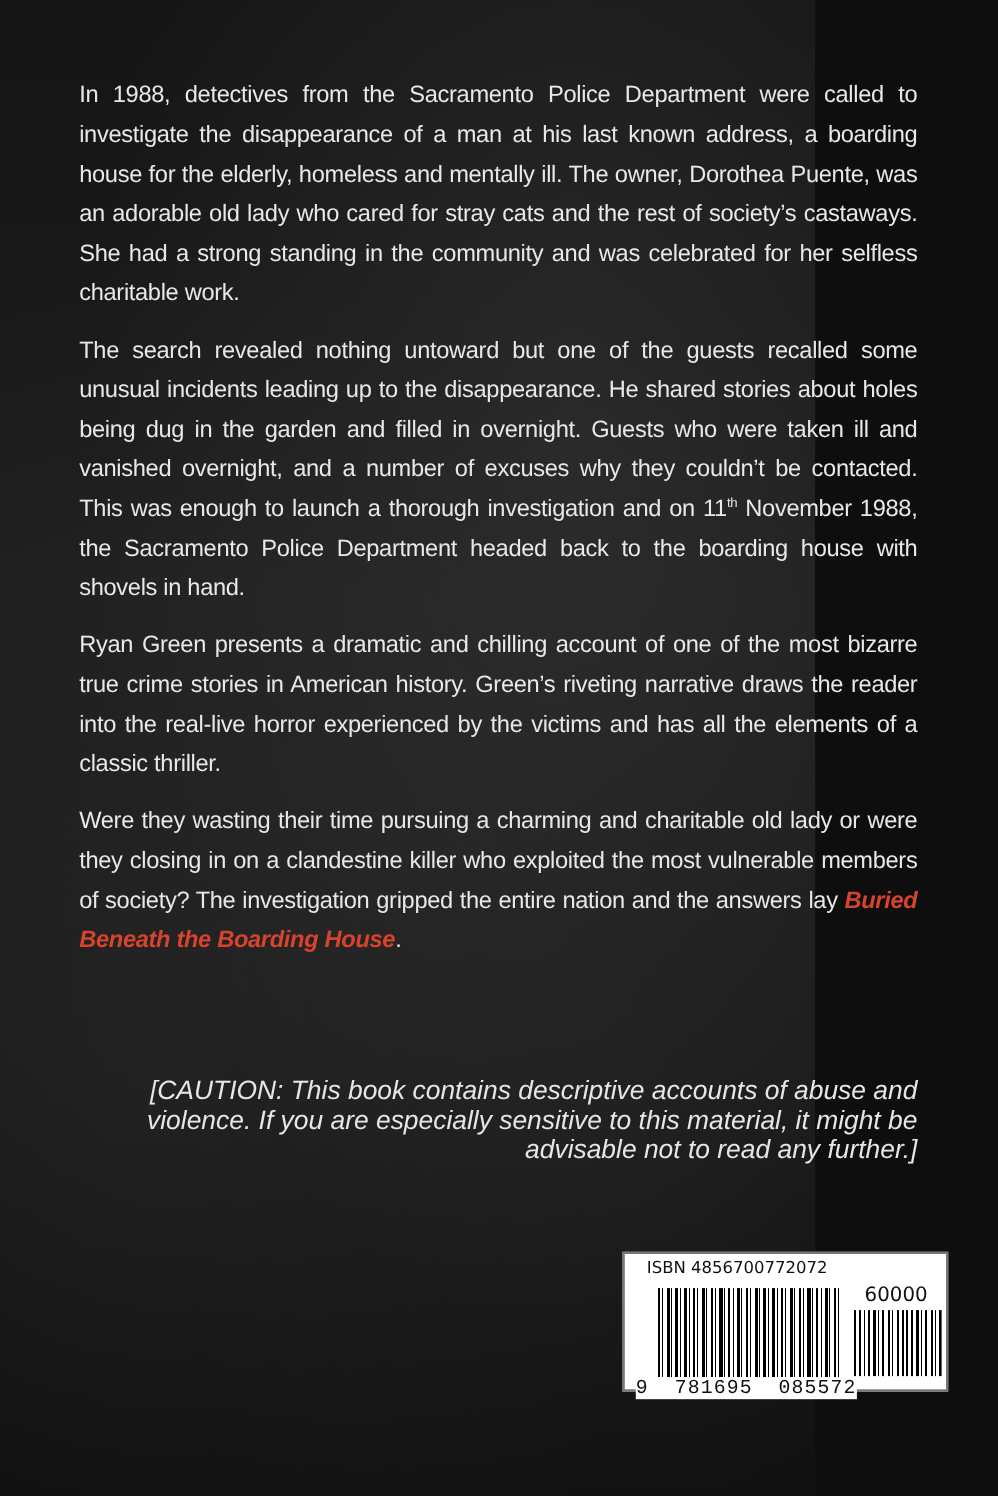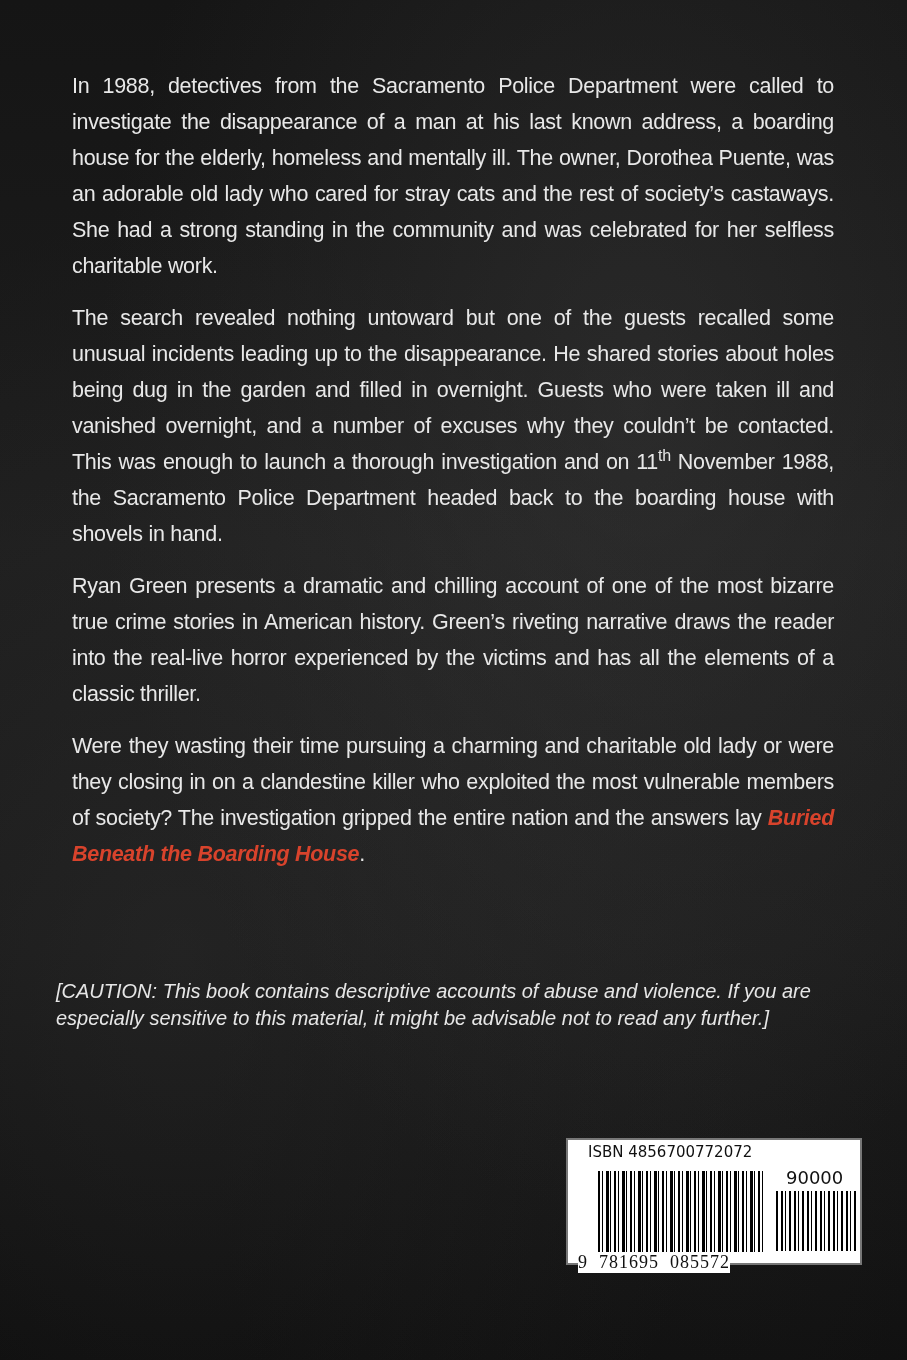--- a/index.html
+++ b/index.html
@@ -1,50 +1,50 @@
 <!DOCTYPE html>
 <html><head>
 <meta charset="utf-8">
 <style>
   html,body{margin:0;padding:0;}
   body{width:907px;height:1360px;overflow:hidden;background:#0e0e0e;}
-  .cover{position:relative;width:907px;height:1360px;
+  .cover{position:relative;width:741px;height:1360px;
     background:
       radial-gradient(ellipse at 70% 30%, rgba(70,70,70,0.35), transparent 60%),
       radial-gradient(ellipse at 20% 70%, rgba(60,60,60,0.30), transparent 55%),
       radial-gradient(ellipse at 80% 80%, rgba(50,50,50,0.25), transparent 50%),
       linear-gradient(180deg,#151515 0%,#1d1d1d 40%,#181818 70%,#0c0c0c 100%);
     font-family:"Liberation Sans", sans-serif;color:#e8e8e8;}
   .text{position:absolute;left:72px;top:68px;width:762px;}
   .text p{margin:0 0 16px 0;font-size:21.5px;line-height:36px;text-align:justify;letter-spacing:-0.3px;}
   .hl{color:#d8432c;font-weight:bold;font-style:italic;}
-  sup{font-size:16px;line-height:0;vertical-align:super;}
-  .caution{position:absolute;left:56px;top:978px;width:762px;font-size:20px;line-height:27px;font-style:italic;color:#e6e6e6;}
+  sup{font-size:12px;line-height:0;vertical-align:super;}
+  .caution{position:absolute;left:72px;top:978px;width:762px;font-size:24px;line-height:27px;font-style:italic;color:#e6e6e6;text-align:right;}
   .barcode{position:absolute;left:566px;top:1138px;width:292px;height:123px;background:#fff;border:2px solid #777;padding:0;}
   .isbn-label{position:absolute;left:20px;top:3px;font-size:15px;color:#111;font-family:"DejaVu Sans", sans-serif;}
   .bars-main{position:absolute;left:30px;top:31px;width:165px;height:81px;
     background:repeating-linear-gradient(90deg,#000 0 2px,#fff 2px 4px,#000 4px 5px,#fff 5px 8px,#000 8px 11px,#fff 11px 12px,#000 12px 13px,#fff 13px 16px);}
   .addon-num{position:absolute;left:218px;top:27px;font-size:18px;color:#111;font-family:"DejaVu Sans", sans-serif;}
   .bars-addon{position:absolute;left:208px;top:51px;width:80px;height:60px;
     background:repeating-linear-gradient(90deg,#000 0 2px,#fff 2px 5px,#000 5px 7px,#fff 7px 9px,#000 9px 10px,#fff 10px 13px);}
-  .digits{position:absolute;left:10px;top:112px;font-size:18px;color:#111;font-family:Liberation Serif, serif;letter-spacing:1px;background:#fff;white-space:pre;}
+  .digits{position:absolute;left:10px;top:112px;font-size:18px;color:#111;font-family:Liberation Mono, monospace;letter-spacing:1px;background:#fff;white-space:pre;}
 </style>
 </head>
 <body>
 
 <div class="cover">
   <div class="text">
     <p>In 1988, detectives from the Sacramento Police Department were called to investigate the disappearance of a man at his last known address, a boarding house for the elderly, homeless and mentally ill. The owner, Dorothea Puente, was an adorable old lady who cared for stray cats and the rest of society’s castaways. She had a strong standing in the community and was celebrated for her selfless charitable work.</p>
     <p><span>The search revealed nothing untoward but one of the guests recalled some unusual incidents leading up to the disappearance. He shared stories about holes being dug in the garden and filled in overnight. Guests who were taken ill and vanished overnight, and a number of excuses why they couldn’t be contacted. This was enough to launch a thorough investigation and on 11</span><sup>th</sup><span> November 1988, the Sacramento Police Department headed back to the boarding house with shovels in hand.</span></p>
     <p>Ryan Green presents a dramatic and chilling account of one of the most bizarre true crime stories in American history. Green’s riveting narrative draws the reader into the real-live horror experienced by the victims and has all the elements of a classic thriller.</p>
     <p><span>Were they wasting their time pursuing a charming and charitable old lady or were they closing in on a clandestine killer who exploited the most vulnerable members of society? The investigation gripped the entire nation and the answers lay </span><span class="hl">Buried Beneath the Boarding House</span><span>.</span></p>
   </div>
 
   <div class="caution">[CAUTION: This book contains descriptive accounts of abuse and violence. If you are especially sensitive to this material, it might be advisable not to read any further.]</div>
 
   <div class="barcode">
     <div class="isbn-label">ISBN 4856700772072</div>
     <div class="bars-main"></div>
-    <div class="addon-num">90000</div>
+    <div class="addon-num">60000</div>
     <div class="bars-addon"></div>
     <div class="digits">9  781695  085572</div>
   </div>
 </div>
 
 </body></html>

